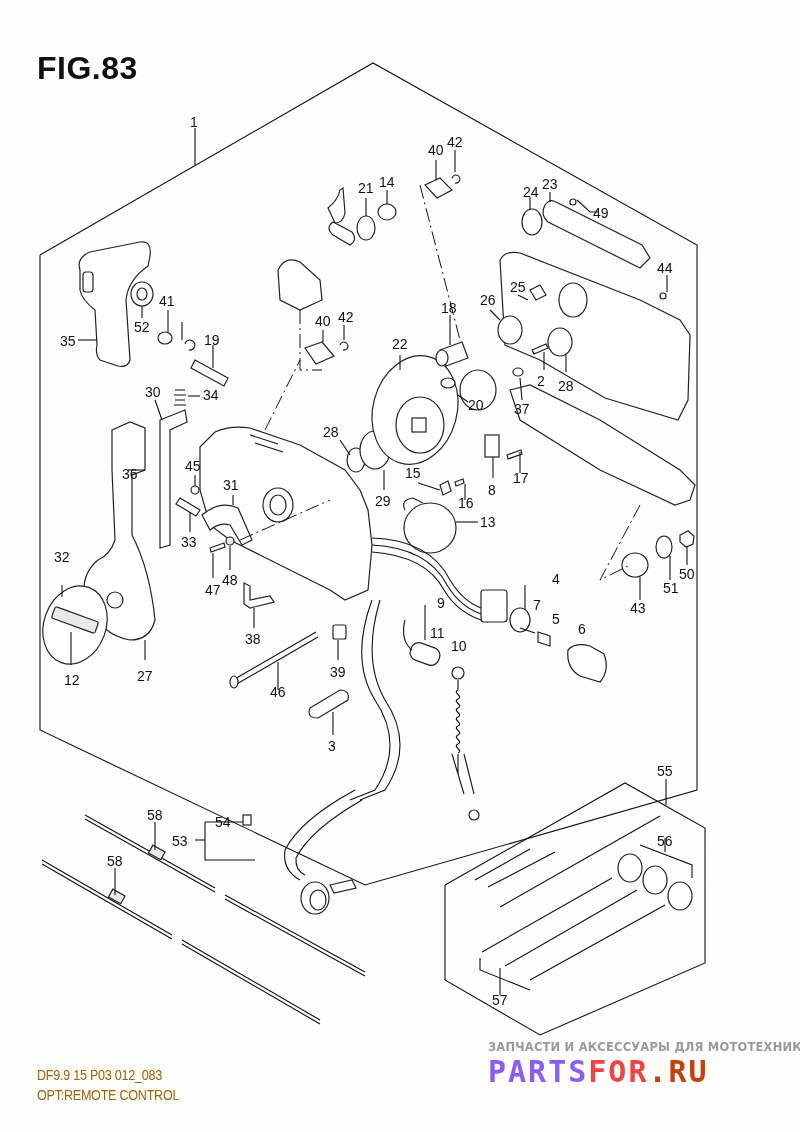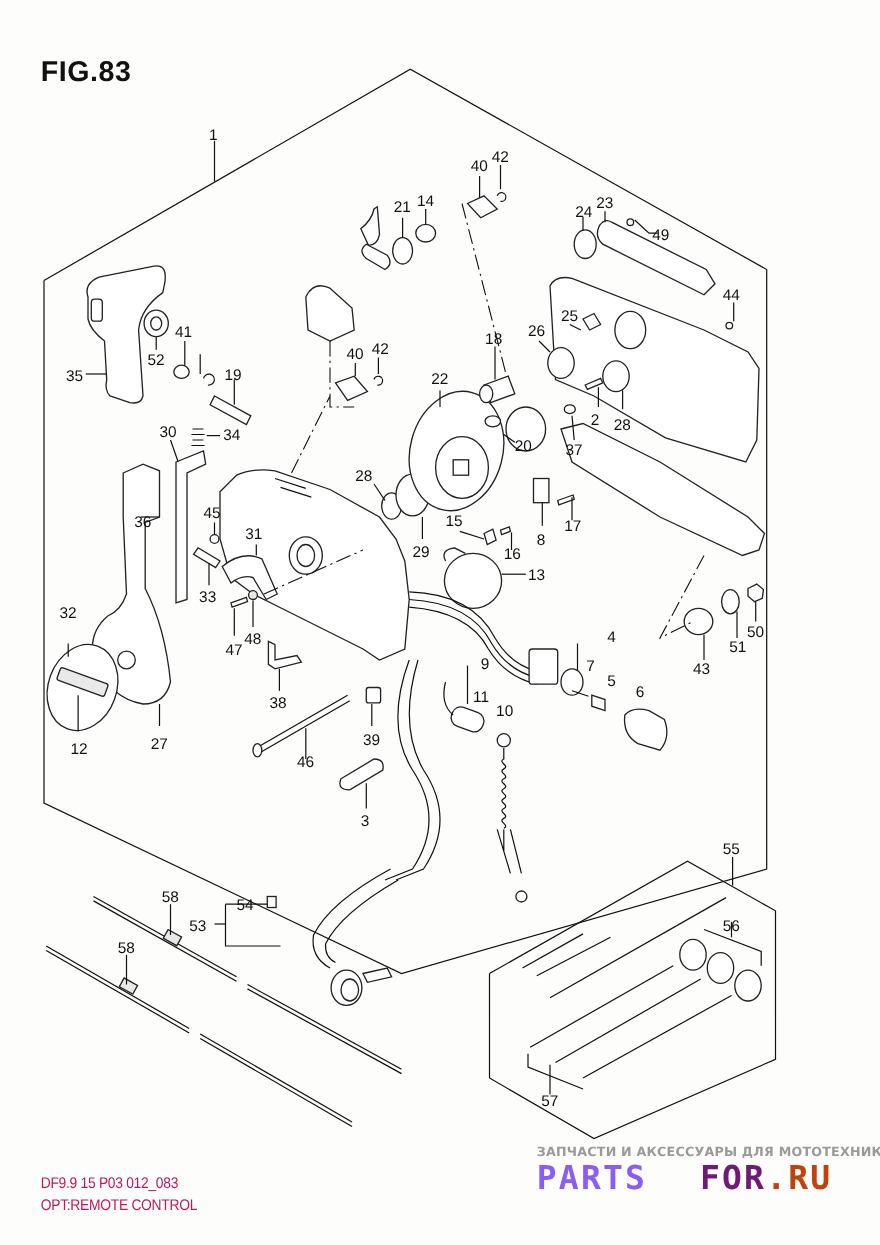--- a/index.html
+++ b/index.html
@@ -1,34 +1,34 @@
 <!DOCTYPE html>
 <html><head>
 <meta charset="utf-8">
 <style>
   html, body { margin: 0; padding: 0; background: #fdfefc; }
   body { width: 800px; height: 1132px; position: relative; overflow: hidden;
          font-family: "Liberation Sans", sans-serif; color: #111; }
-  #fig-title { position: absolute; left: 37px; top: 50px; font-size: 26px; font-weight: bold;
+  #fig-title { position: absolute; left: 37px; top: 50px; font-size: 32px; font-weight: bold;
                letter-spacing: 0.5px; font-family: "Liberation Sans", sans-serif; }
   #diagram { position: absolute; left: 0; top: 0; }
   .lbl { font-family: "Liberation Sans", sans-serif; font-size: 14px; fill: #111; }
   .ln { stroke: #111; stroke-width: 1.1; fill: none; }
   .part { stroke: #222; stroke-width: 1.2; fill: #fff; }
   .partg { stroke: #222; stroke-width: 1.2; fill: #e9e9e9; }
   .dash { stroke: #111; stroke-width: 1; fill: none; stroke-dasharray: 14 4 2 4; }
   #footer { position: absolute; left: 37px; top: 1065px; font-size: 14px; line-height: 20px;
-            font-family: "Liberation Sans", sans-serif; color: #be185d; letter-spacing: -0.3px; }
+            font-family: "Liberation Sans", sans-serif; color: #a16207; letter-spacing: -0.3px; }
   #footer div { transform: scaleX(0.9); transform-origin: left; }
   #watermark { position: absolute; left: 488px; top: 1040px; width: 300px; }
   #wm-sub { font-size: 11.5px; font-weight: bold; color: #9a9a9a; letter-spacing: 0.2px;
             font-family: "DejaVu Sans", sans-serif; white-space: nowrap; }
   #wm-main { font-size: 30px; font-weight: bold; letter-spacing: 2px; margin-top: 0px;
              font-family: "DejaVu Sans Mono", monospace; white-space: nowrap; }
-  #wm-main .a { color: #8b5cf6; } #wm-main .b { color: #701a75; margin-left: 48px; } #wm-main .c { color: #c2410c; }
+  #wm-main .a { color: #8b5cf6; } #wm-main .b { color: #ef4444; } #wm-main .c { color: #c2410c; }
 </style>
 </head>
 <body>
 
 <div id="fig-title">FIG.83</div>
 
 <svg id="diagram" width="800" height="1132" viewBox="0 0 800 1132">
 
   <polyline class="ln" points="40,255 373,63 697,245 697,790 365,885 40,730 40,255"></polyline>
   <line class="ln" x1="195" y1="128" x2="195" y2="165"></line>

